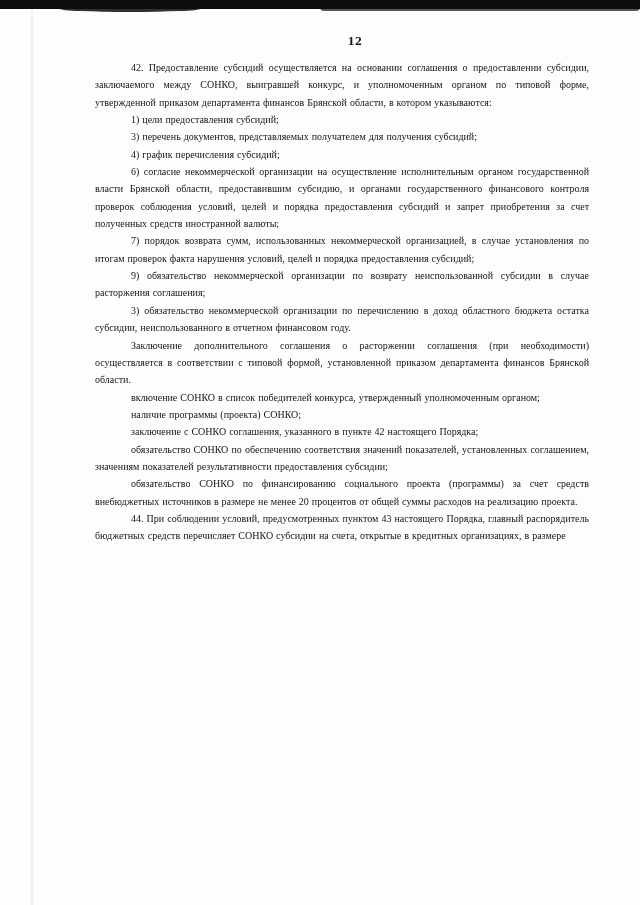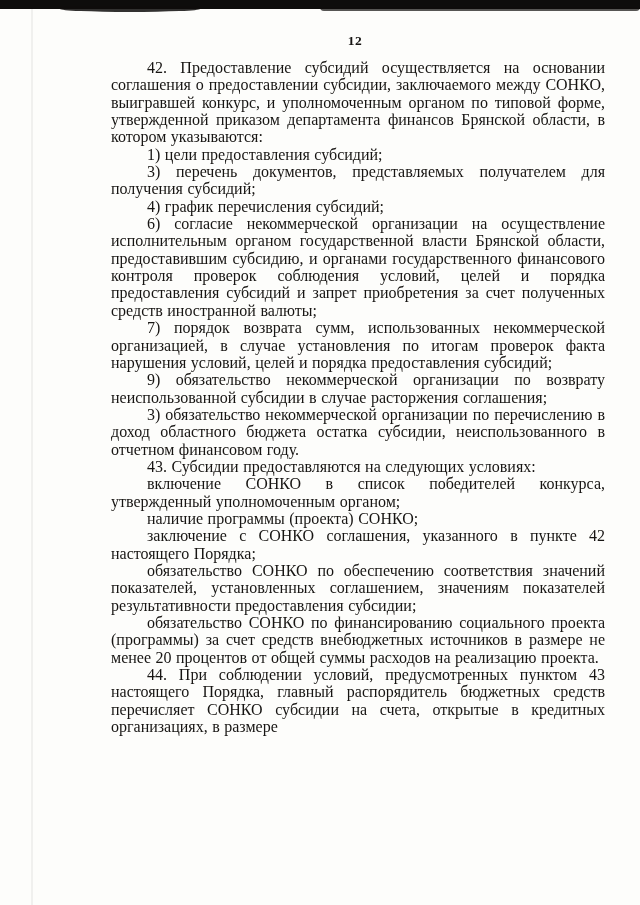--- a/index.html
+++ b/index.html
@@ -58,23 +58,23 @@
     left: 108px;
     width: 494px;
     text-align: center;
     font-size: 13.5px;
     letter-spacing: 0.5px;
     font-weight: bold;
   }
   .page-content {
     position: absolute;
     top: 59px;
-    left: 111px;
+    left: 95px;
     width: 494px;
-    font-size: 16px;
+    font-size: 10px;
     line-height: 17.35px;
     text-align: justify;
   }
   .page-content p {
     margin: 0;
     padding: 0;
     text-indent: 36px;
     word-spacing: 0.5px;
   }
 </style>
@@ -88,20 +88,20 @@
 
 <div class="page-content">
   <p>42. Предоставление субсидий осуществляется на основании соглашения о предоставлении субсидии, заключаемого между СОНКО, выигравшей конкурс, и уполномоченным органом по типовой форме, утвержденной приказом департамента финансов Брянской области, в котором указываются:</p>
   <p>1) цели предоставления субсидий;</p>
   <p>3) перечень документов, представляемых получателем для получения субсидий;</p>
   <p>4) график перечисления субсидий;</p>
   <p>6) согласие некоммерческой организации на осуществление исполнительным органом государственной власти Брянской области, предоставившим субсидию, и органами государственного финансового контроля проверок соблюдения условий, целей и порядка предоставления субсидий и запрет приобретения за счет полученных средств иностранной валюты;</p>
   <p>7) порядок возврата сумм, использованных некоммерческой организацией, в случае установления по итогам проверок факта нарушения условий, целей и порядка предоставления субсидий;</p>
   <p>9) обязательство некоммерческой организации по возврату неиспользованной субсидии в случае расторжения соглашения;</p>
   <p>3) обязательство некоммерческой организации по перечислению в доход областного бюджета остатка субсидии, неиспользованного в отчетном финансовом году.</p>
-  <p>43. Субсидии предоставляются на следующих условиях:</p>
+  <p>Заключение дополнительного соглашения о расторжении соглашения (при необходимости) осуществляется в соответствии с типовой формой, установленной приказом департамента финансов Брянской области.</p>
   <p>включение СОНКО в список победителей конкурса, утвержденный уполномоченным органом;</p>
   <p>наличие программы (проекта) СОНКО;</p>
   <p>заключение с СОНКО соглашения, указанного в пункте 42 настоящего Порядка;</p>
   <p>обязательство СОНКО по обеспечению соответствия значений показателей, установленных соглашением, значениям показателей результативности предоставления субсидии;</p>
   <p>обязательство СОНКО по финансированию социального проекта (программы) за счет средств внебюджетных источников в размере не менее 20 процентов от общей суммы расходов на реализацию проекта.</p>
   <p>44. При соблюдении условий, предусмотренных пунктом 43 настоящего Порядка, главный распорядитель бюджетных средств перечисляет СОНКО субсидии на счета, открытые в кредитных организациях, в размере</p>
 </div>
 
 </body></html>

